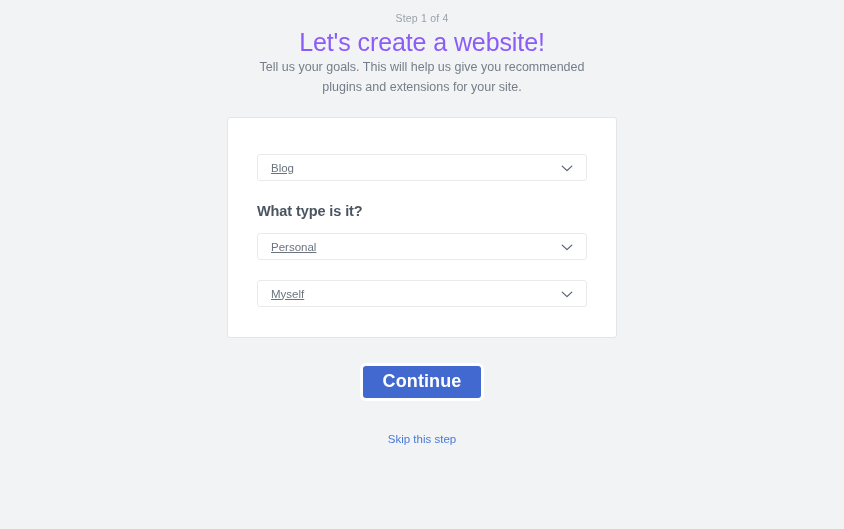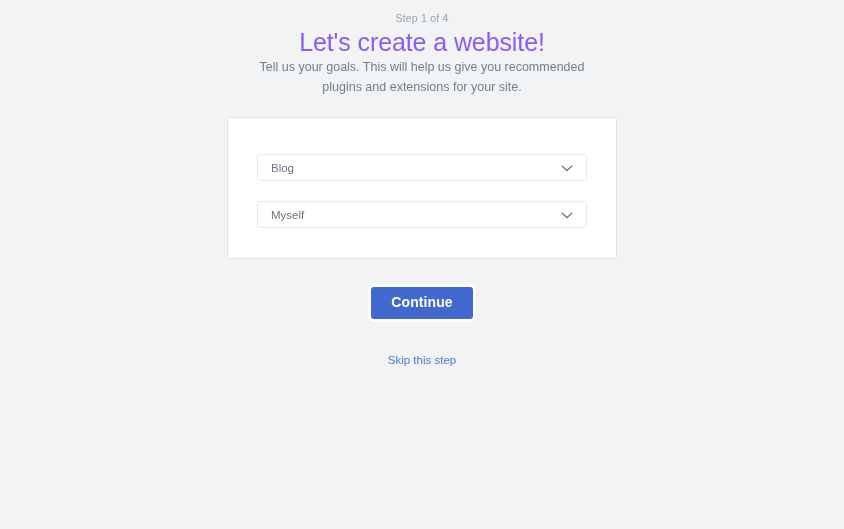--- a/index.html
+++ b/index.html
@@ -80,20 +80,21 @@
     align-items: center;
     cursor: pointer;
   }
 
   .select-value {
     padding-left: 13px;
     font-size: 11.5px;
     color: #6b747e;
     line-height: 14px;
     user-select: none;
+    text-decoration: underline;
   }
 
   .chevron-down-icon {
     position: absolute;
     right: 12px;
     top: 50%;
     transform: translateY(-50%);
     width: 14px;
     height: 14px;
     display: block;
@@ -106,21 +107,21 @@
     flex-direction: column;
     align-items: center;
   }
 
   .continue-button {
     background: #4169cf;
     color: #ffffff;
     border: none;
     border-radius: 3px;
     font-family: "Liberation Sans", sans-serif;
-    font-size: 14px;
+    font-size: 18px;
     font-weight: bold;
     padding: 9px 20px 10px 20px;
     line-height: 13px;
     cursor: pointer;
     box-shadow: 0 0 0 3px rgba(255,255,255,0.95);
     letter-spacing: 0.1px;
   }
 
   .skip-link {
     margin-top: 34px;
@@ -148,20 +149,31 @@
       <div class="select-shell">
         <span class="select-value">Blog</span>
         <span class="chevron-down-icon">
           <svg viewBox="0 0 14 14" width="14" height="14" aria-hidden="true">
             <path d="M2.2 5.1 L7 9.6 L11.8 5.1" fill="none" stroke="#5a6370" stroke-width="1.3" stroke-linecap="round" stroke-linejoin="round"></path>
           </svg>
         </span>
       </div>
     </div>
 
+    <div class="field-group">
+      <div class="field-label">What type is it?</div>
+      <div class="select-shell">
+        <span class="select-value">Personal</span>
+        <span class="chevron-down-icon">
+          <svg viewBox="0 0 14 14" width="14" height="14" aria-hidden="true">
+            <path d="M2.2 5.1 L7 9.6 L11.8 5.1" fill="none" stroke="#5a6370" stroke-width="1.3" stroke-linecap="round" stroke-linejoin="round"></path>
+          </svg>
+        </span>
+      </div>
+    </div>
 
     <div class="field-group">
       <div class="select-shell">
         <span class="select-value">Myself</span>
         <span class="chevron-down-icon">
           <svg viewBox="0 0 14 14" width="14" height="14" aria-hidden="true">
             <path d="M2.2 5.1 L7 9.6 L11.8 5.1" fill="none" stroke="#5a6370" stroke-width="1.3" stroke-linecap="round" stroke-linejoin="round"></path>
           </svg>
         </span>
       </div>

